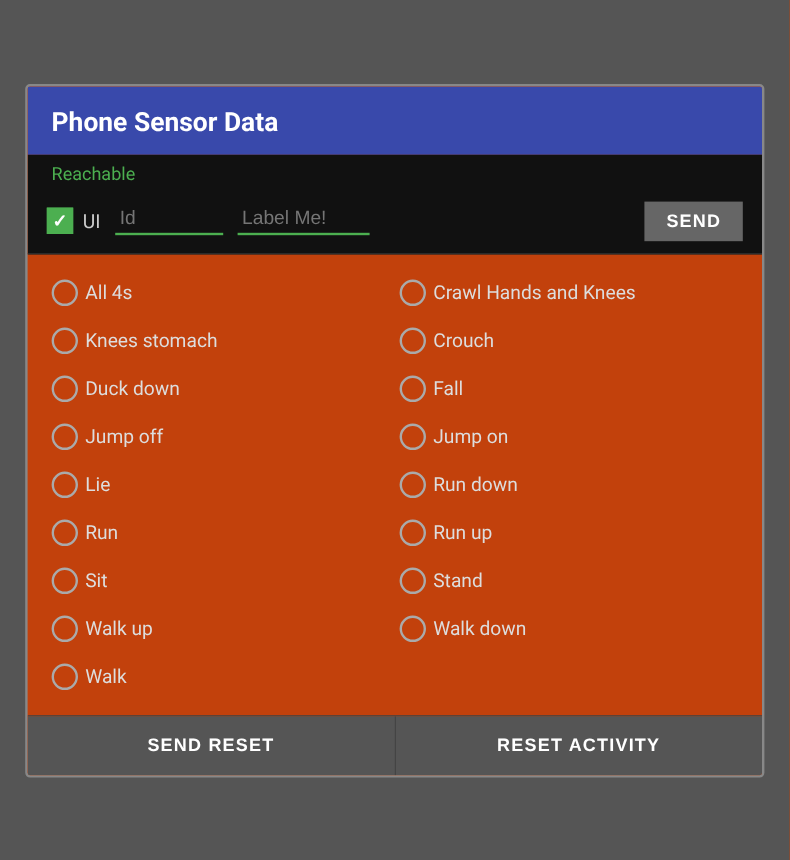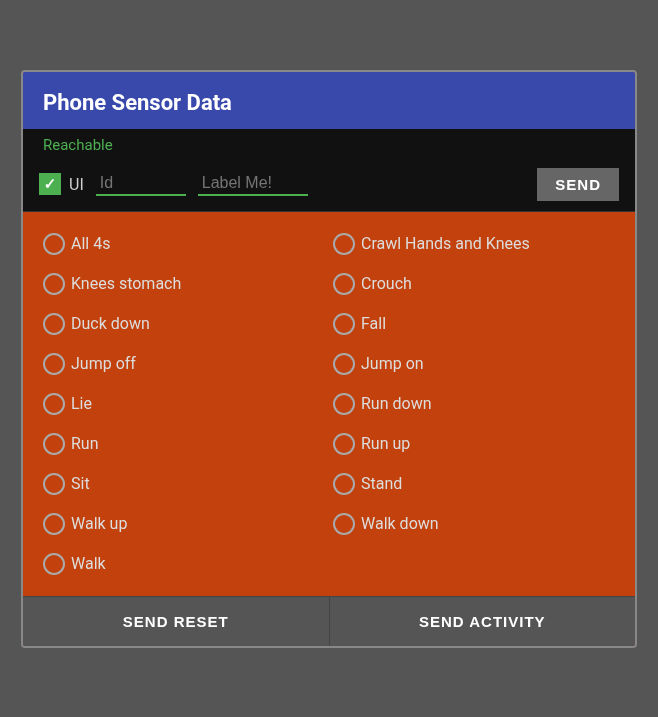--- a/index.html
+++ b/index.html
@@ -280,15 +280,15 @@
       <div class="radio-circle ">
         
       </div>
       <span class="activity-label">Walk down</span>
     </div>
       </div>
   </div>
 
   <div class="footer">
     <button class="footer-button">SEND RESET</button>
-    <button class="footer-button">SEND ACTIVITY</button>
+    <button class="footer-button">RESET ACTIVITY</button>
   </div>
 </div>
 
 </body></html>

